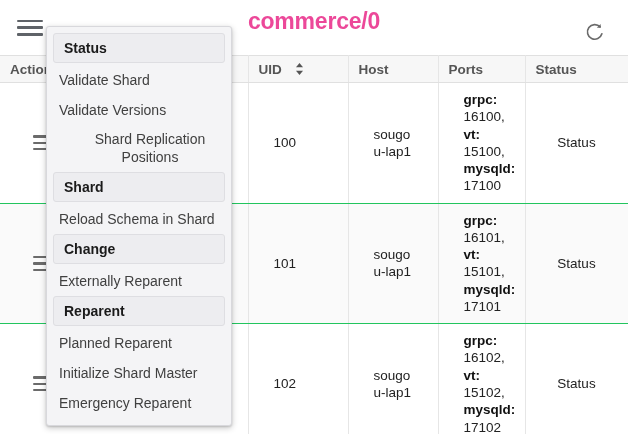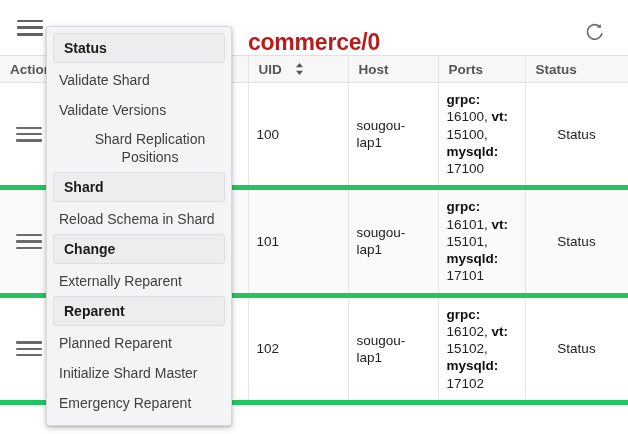--- a/index.html
+++ b/index.html
@@ -20,24 +20,23 @@
     background:#ffffff;
     display:flex; align-items:center;
   }
   .topbar-left { width: 60px; display:flex; align-items:center; justify-content:center; }
   .hamburger-top { width:26px; height:16px; display:flex; flex-direction:column; justify-content:space-between; cursor:pointer; }
   .hamburger-top span { display:block; height:2.5px; background:#5f6368; border-radius:1px; }
 
   .page-title {
     position:absolute; left:0; right:0; top:8px;
     text-align:center;
-    font-size:23px; font-weight:bold; color:#b91c1c;
+    font-size:23px; font-weight:bold; color:#ec4899;
     letter-spacing:-0.2px;
     pointer-events:none;
-    margin-top:21px;
   }
 
   .refresh-btn {
     position:absolute; right:22px; top:21px;
     width:22px; height:22px; cursor:pointer;
   }
   .refresh-btn svg { display:block; }
 
   
   .table-wrap { position:absolute; left:0; top:55px; width:628px; }
@@ -46,24 +45,24 @@
     height:27px;
     background:#f7f7f7;
     border-top:1px solid #e0e0e0;
     border-bottom:1px solid #e0e0e0;
     border-right:1px solid #e6e6e6;
     font-size:13.5px; font-weight:bold; color:#555;
     text-align:left; padding:0 10px;
     white-space:nowrap; overflow:hidden;
   }
   table.shard-table td {
-    border-bottom:5px solid #22c55e;
+    border-bottom:1px solid #22c55e;
     border-right:1px solid #e6e6e6;
     font-size:13.5px; color:#222;
-    padding:8px 8px;
+    padding:8px 25px;
     vertical-align:middle;
     line-height:1.28;
   }
   table.shard-table tr.row-even td { background:#fafafa; }
   table.shard-table tr.row-odd  td { background:#ffffff; }
 
   .col-actions { width:248px; }
   .col-uid     { width:100px; }
   .col-host    { width:90px;  }
   .col-ports   { width:87px;  }

